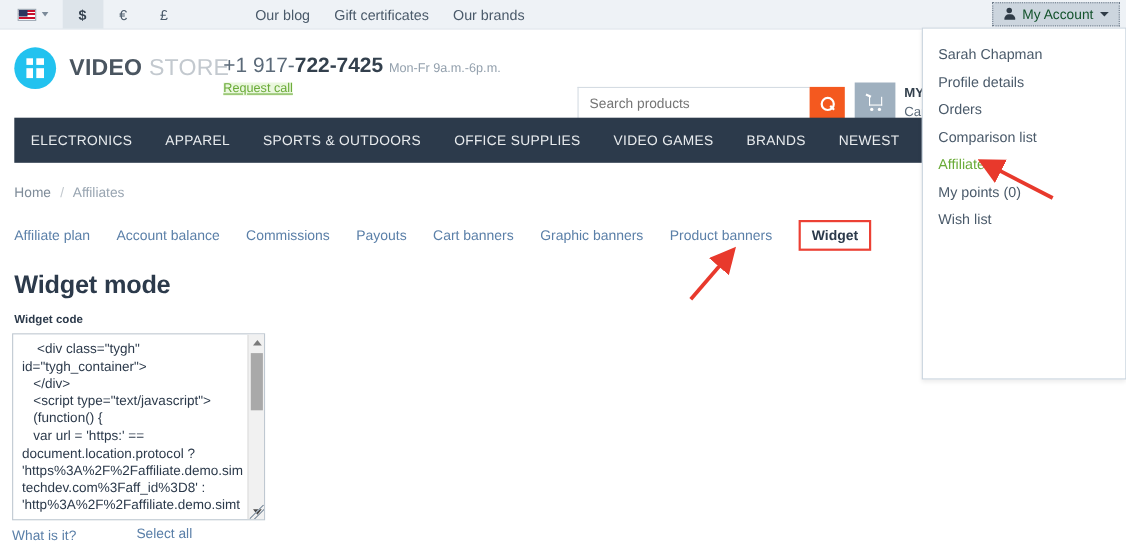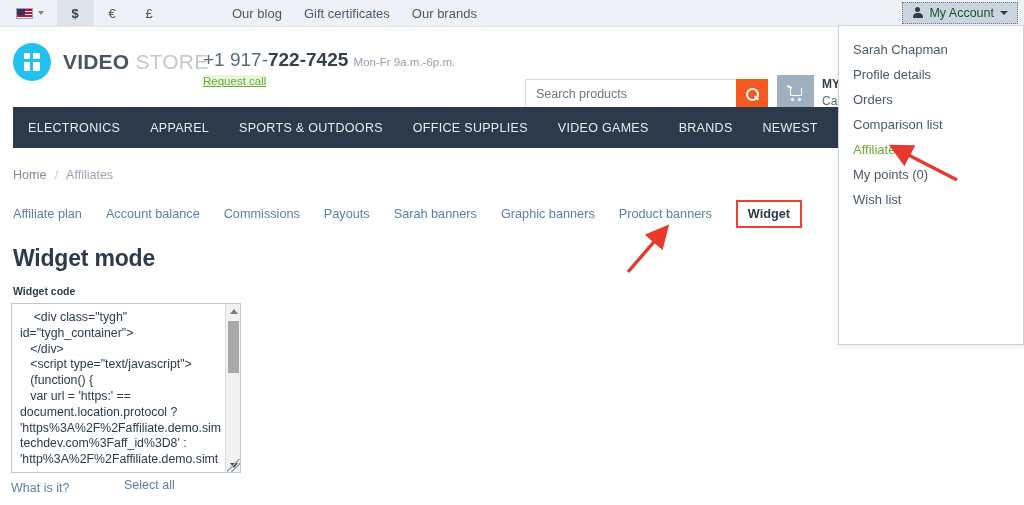--- a/index.html
+++ b/index.html
@@ -354,21 +354,21 @@
     <a>Home</a>
     <span class="sep">/</span>
     <span>Affiliates</span>
   </div>
 
   <div class="tabs">
     <a>Affiliate plan</a>
     <a>Account balance</a>
     <a>Commissions</a>
     <a>Payouts</a>
-    <a>Sarah banners</a>
+    <a>Cart banners</a>
     <a>Graphic banners</a>
     <a>Product banners</a>
     <a class="cur-tab">Widget</a>
   </div>
 
   <div class="h1">Widget mode</div>
   <div class="code-label">Widget code</div>
 
   <div class="code-box">
     <pre class="code-txt">    &lt;div class="tygh"

